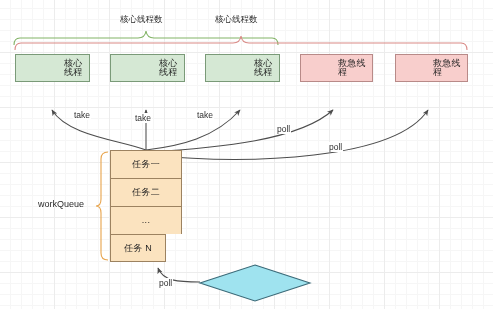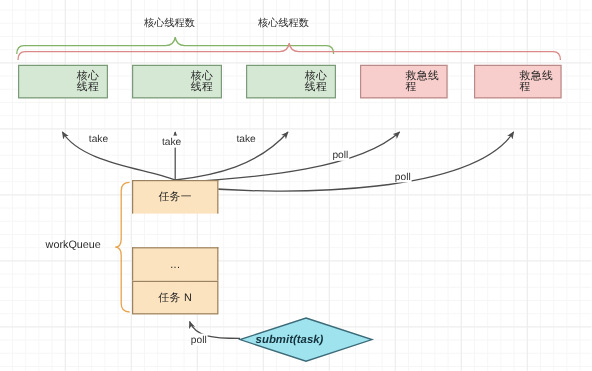--- a/index.html
+++ b/index.html
@@ -158,22 +158,24 @@
   <div class="edge-label" style="left:196px; top:110px;">take</div>
   <div class="edge-label" style="left:276px; top:124px;">poll</div>
   <div class="edge-label" style="left:328px; top:142px;">poll</div>
   <div class="edge-label" style="left:158px; top:278px;">poll</div>
 
   <div class="side-label" style="left:38px; top:199px;text-align:center;">workQueue</div>
 
   <div class="node queue-cell" style="left:110px; top:150px; width:72px; height:28px;">
     <span>任务一</span>
   </div>
+  <div class="node queue-cell" style="left:110px; top:178px; width:72px; height:28px;">
+    <span>任务二</span>
+  </div>
   <div class="node queue-cell" style="left:110px; top:206px; width:72px; height:28px;">
     <span>...</span>
   </div>
-  <div class="node queue-cell last" style="left:110px; top:234px; width:72px; height:28px;">
+  <div class="node queue-cell last" style="left:110px; top:234px; width:56px; height:28px;">
     <span>任务 N</span>
   </div>
 
-  <div class="diamond-label" style="left:213px; top:278px;">submit(task)</div>
 
 </div>
 
 </body></html>

